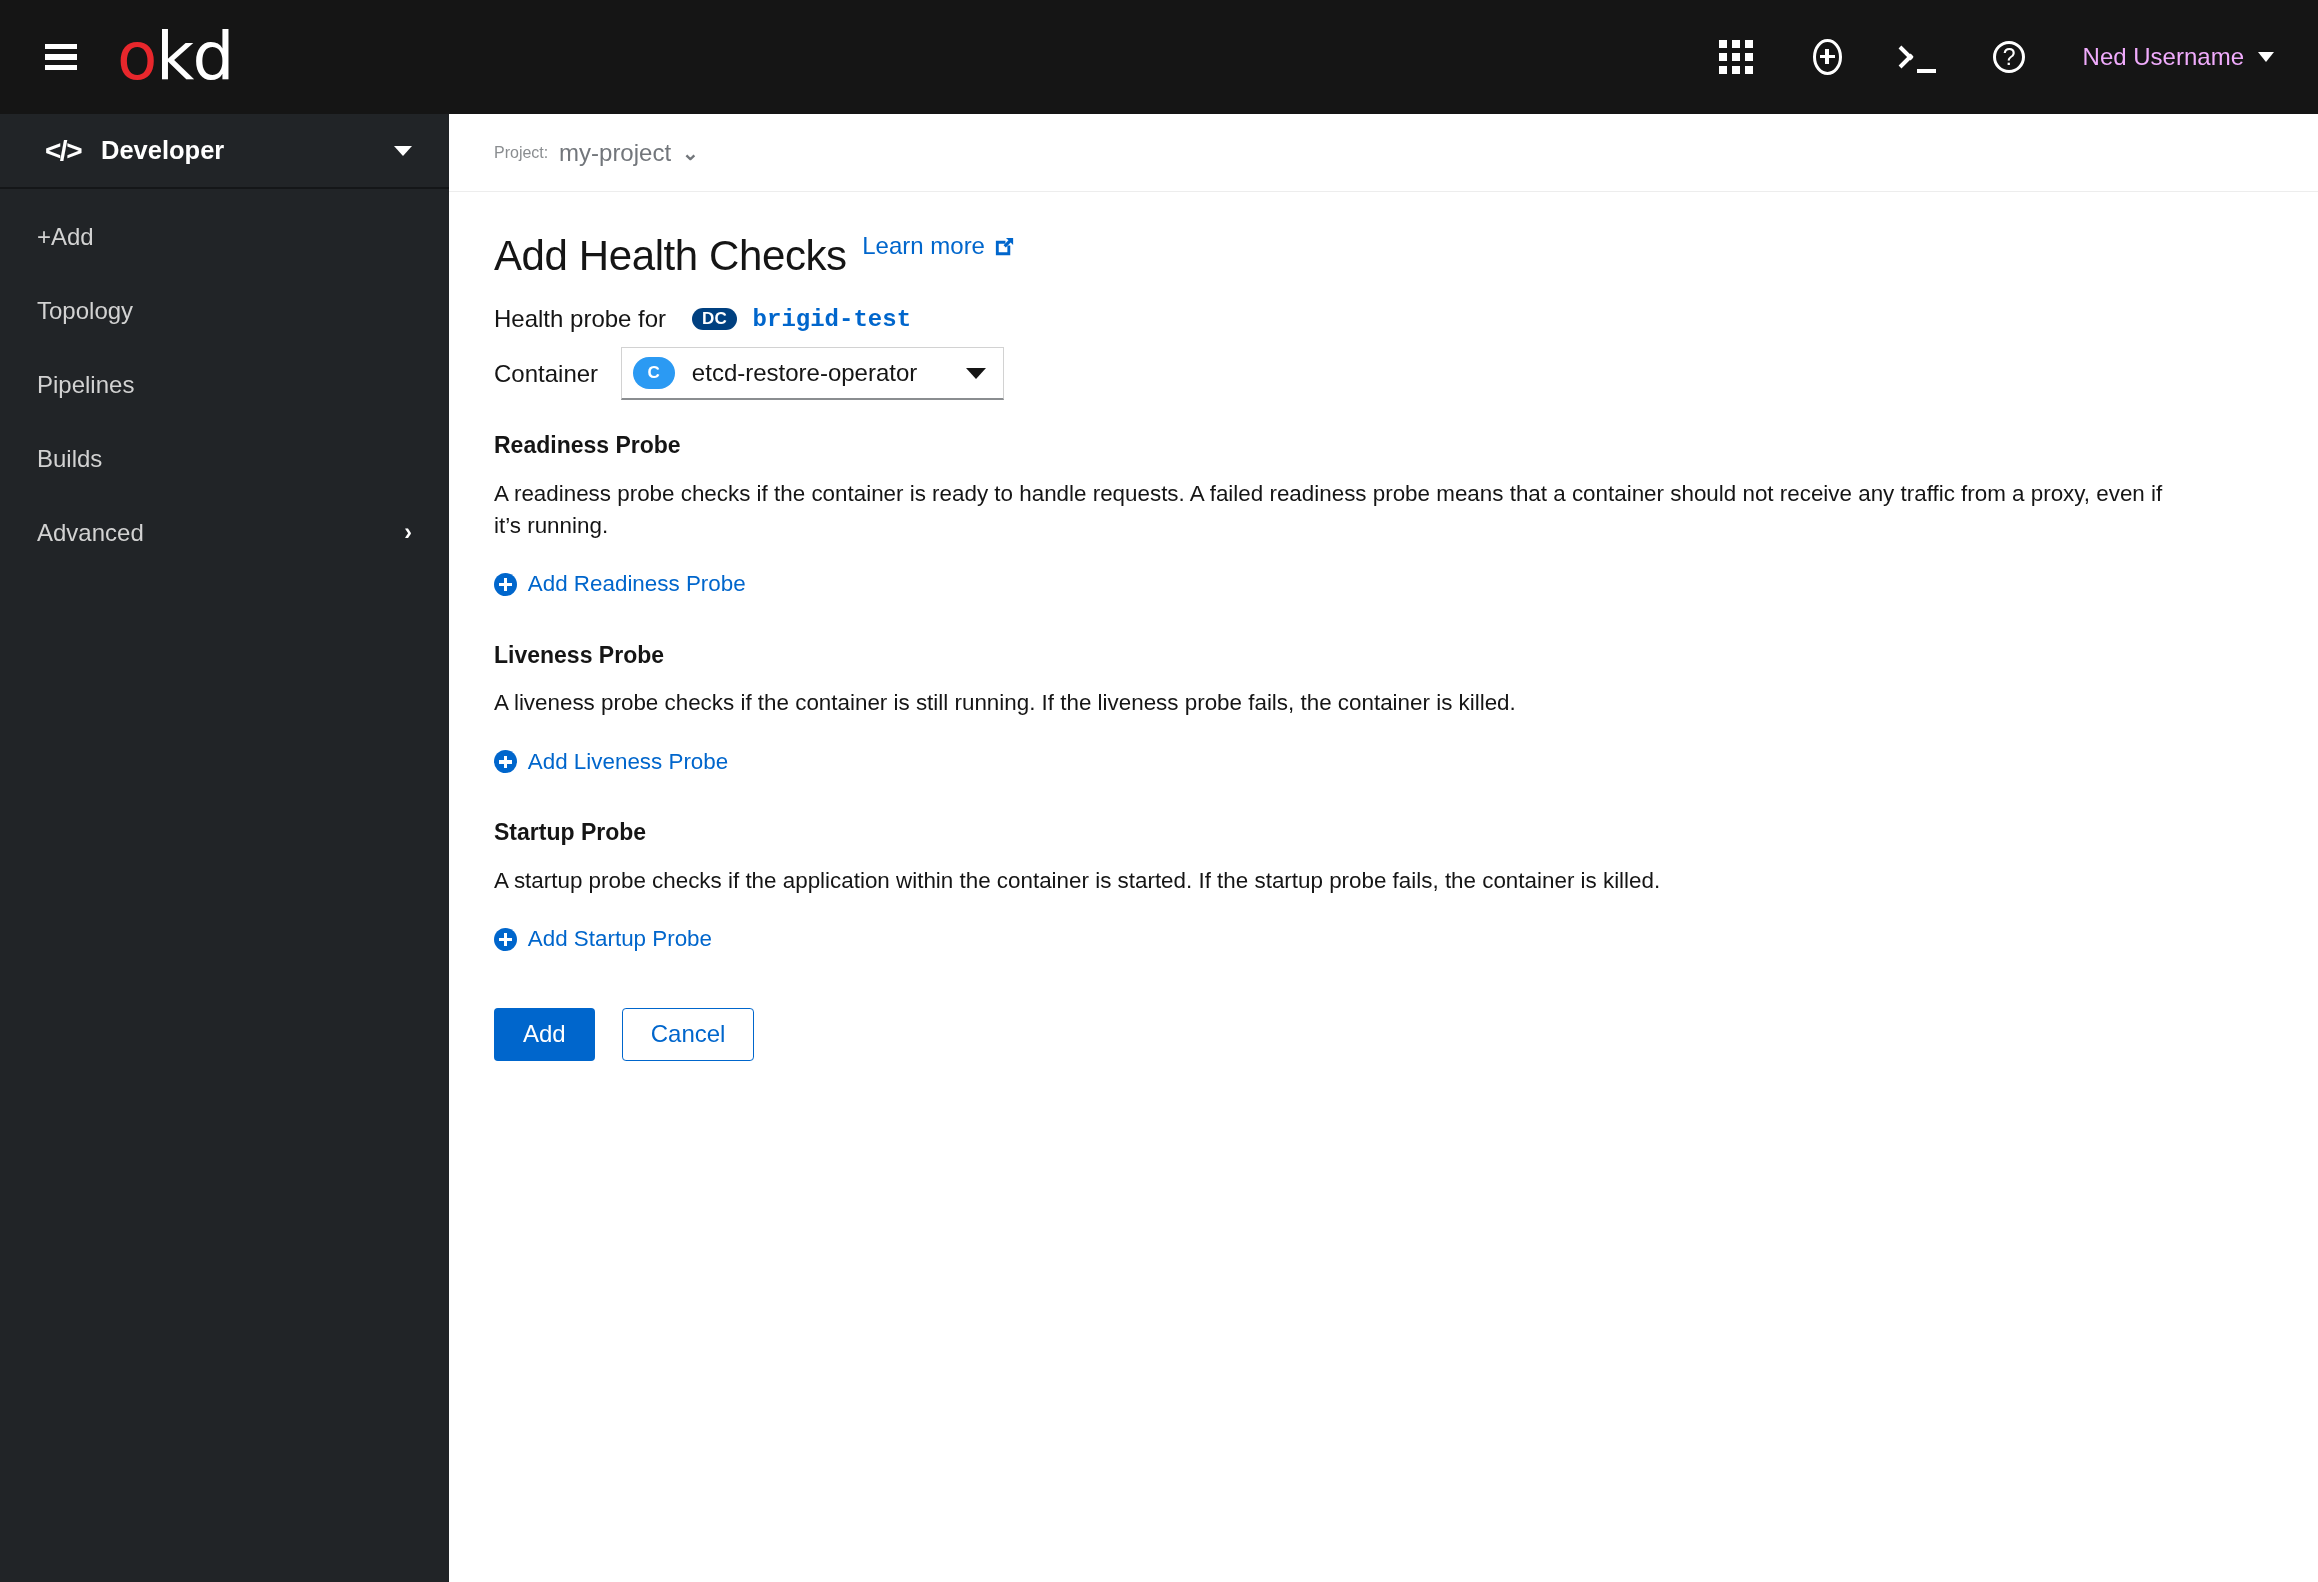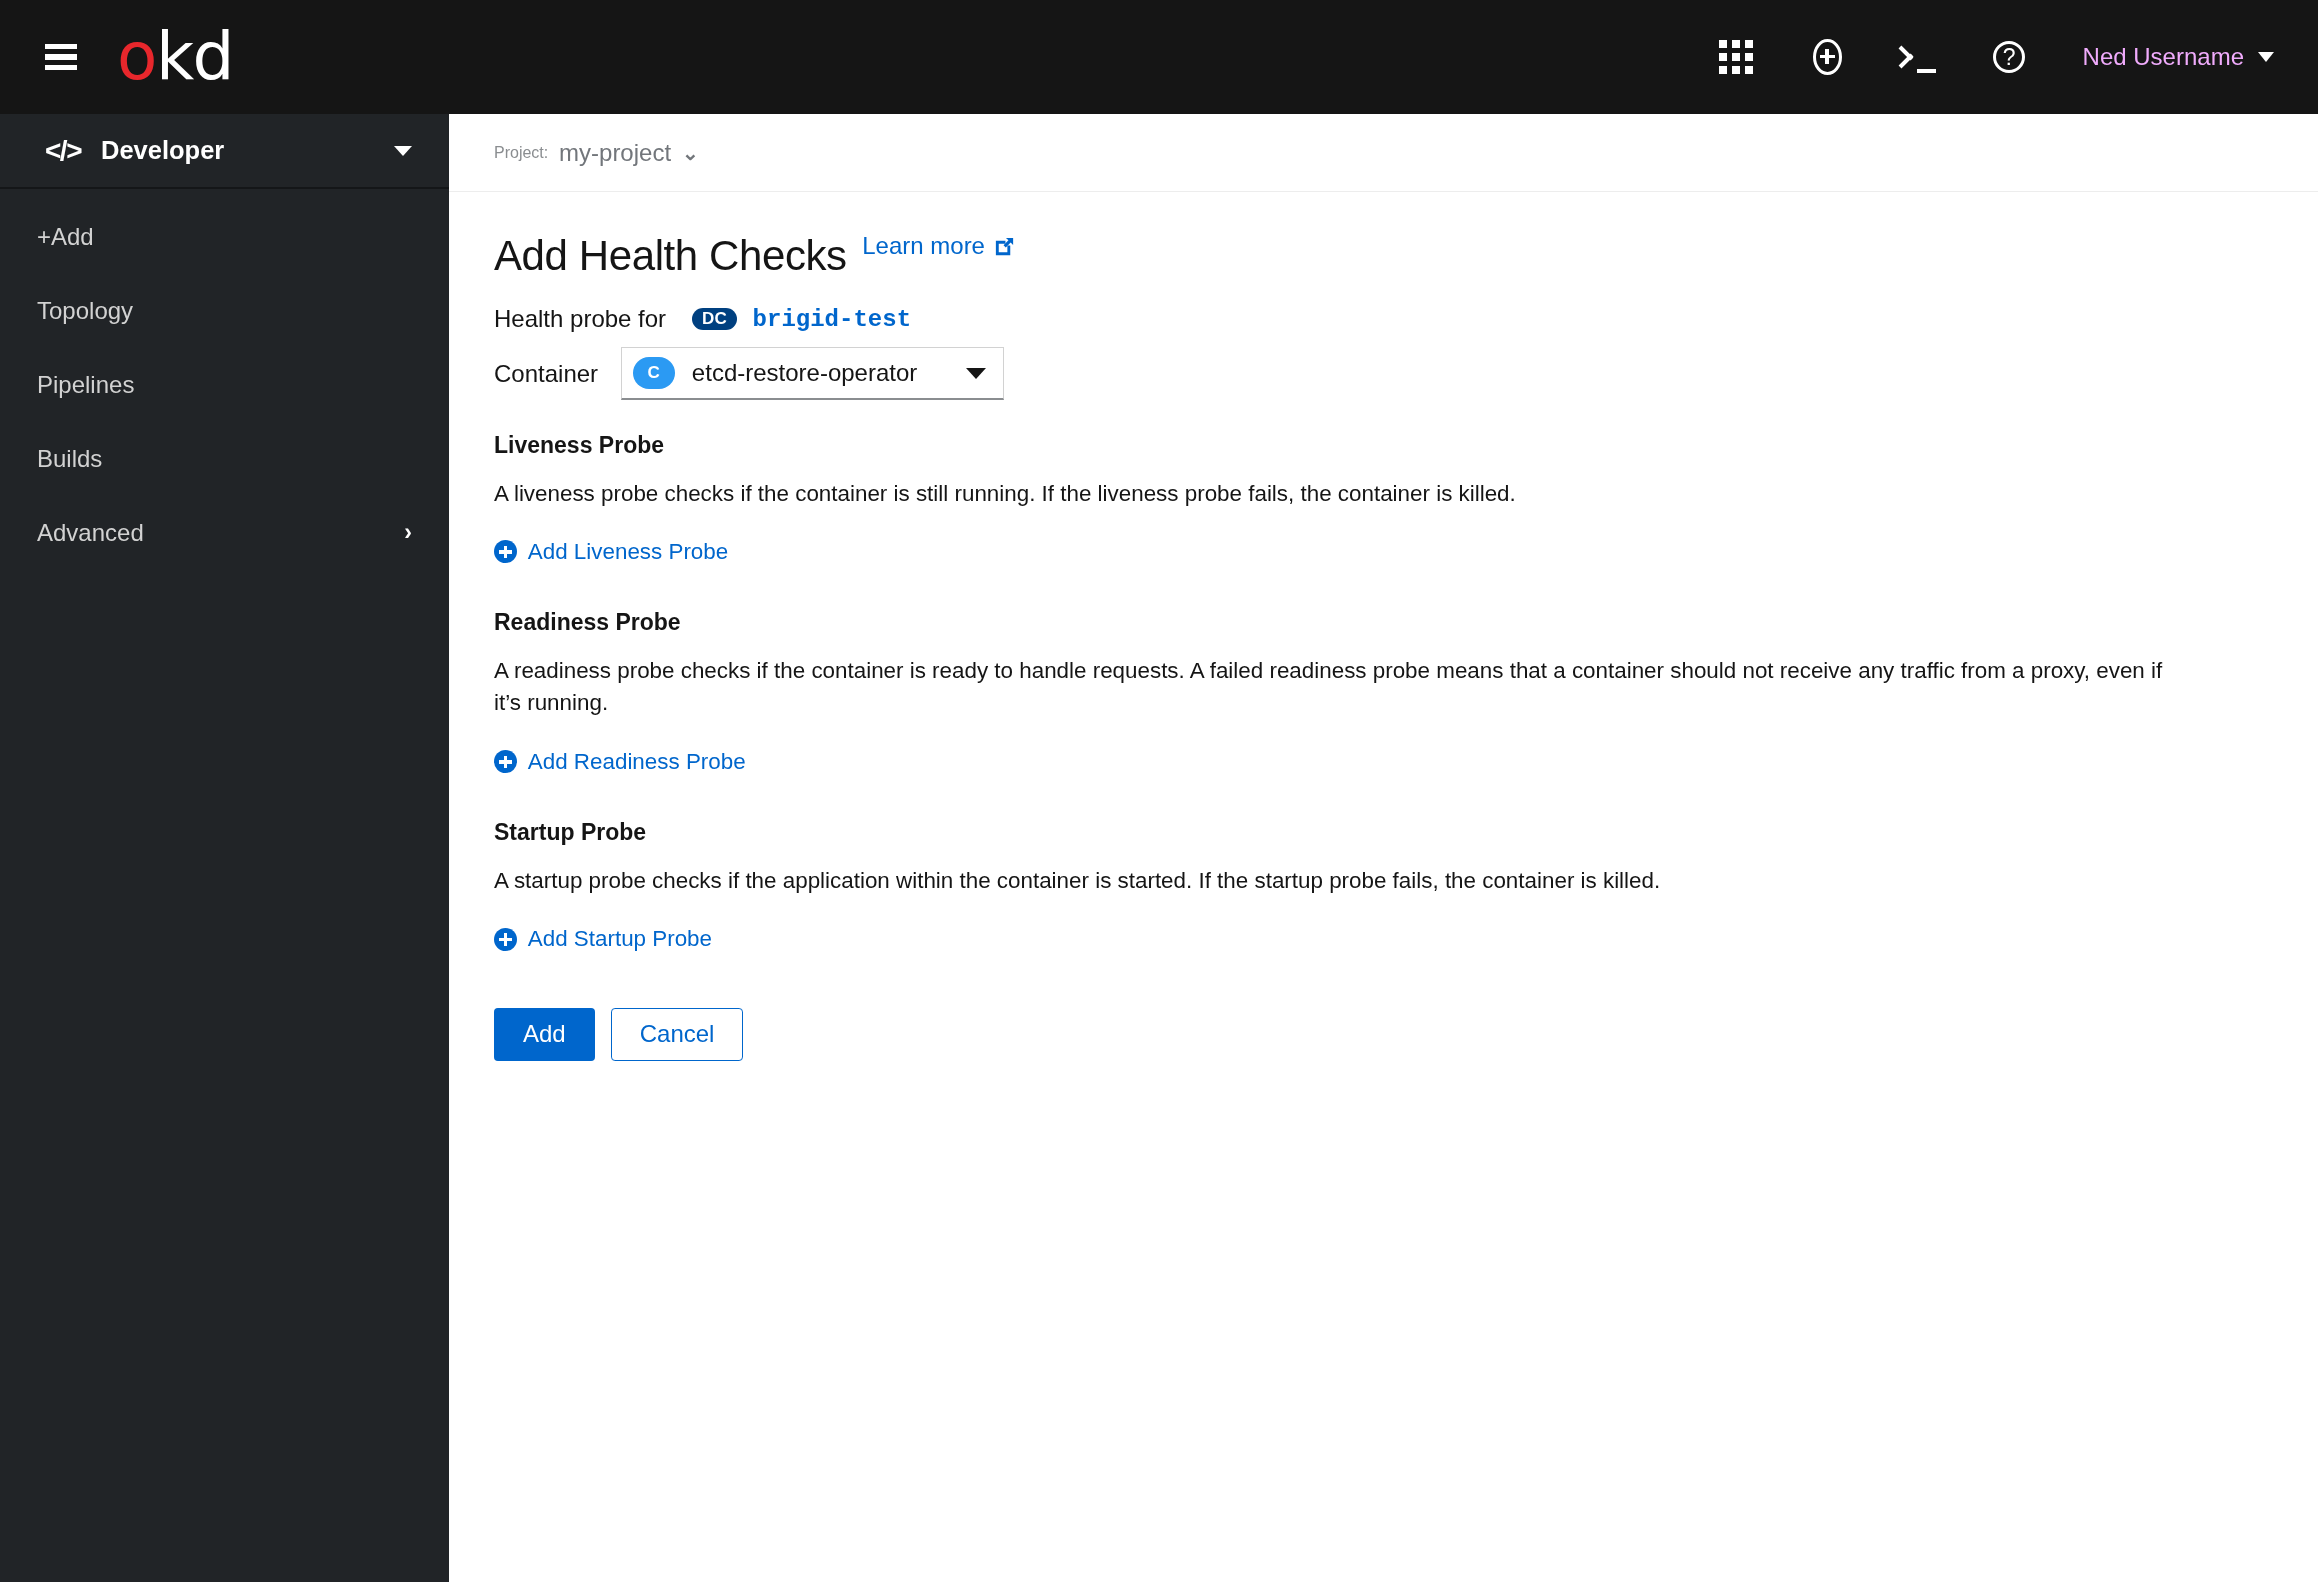--- a/index.html
+++ b/index.html
@@ -195,21 +195,21 @@
     display: inline-flex; align-items: center; gap: 10.8px;
     color: #0066cc; font-size: 22.4px; cursor: pointer;
   }
   .plus-badge {
     position: relative; width: 23px; height: 23px;
     background: #0066cc; border-radius: 50%; flex: none;
   }
   .plus-badge .ph { position: absolute; left: 5.4px; top: 10px; width: 12.4px; height: 3.1px; background: #fff; }
   .plus-badge .pv { position: absolute; left: 10px; top: 5.4px; width: 3.1px; height: 12.4px; background: #fff; }
 
-  .button-row { display: flex; align-items: flex-end; gap: 16px; margin-top: 54px; }
+  .button-row { display: flex; align-items: flex-end; gap: 27px; margin-top: 54px; }
   .btn {
     font-size: 24px; height: 53px; padding: 0 28px;
     display: inline-flex; align-items: center; justify-content: center;
     cursor: pointer; border-radius: 3.9px; border: 0.8px solid transparent;
   }
   .btn-primary { background: #0066cc; color: #ffffff; }
   .btn-secondary { background: #ffffff; color: #0066cc; border: 1.5px solid #0066cc; }
 </style>
 </head>
 <body>
@@ -321,40 +321,40 @@
   <div class="container-row">
     <span class="container-label">Container</span>
     <span class="dropdown">
       <span class="badge badge-c">C</span>
       <span class="dropdown-text">etcd-restore-operator</span>
       <span class="dd-caret"></span>
     </span>
   </div>
 
   <div class="probe-section">
+    <div class="probe-title">Readiness Probe</div>
+    <div class="probe-desc">A readiness probe checks if the container is ready to handle requests. A failed readiness probe means that a container should not receive any traffic from a proxy, even if it’s running.</div>
+    <span class="add-probe-link">
+      <span class="plus-badge">
+          <span class="ph"></span>
+          <span class="pv"></span>
+        </span>
+      <span>Add Readiness Probe</span>
+    </span>
+  </div>
+
+  <div class="probe-section">
     <div class="probe-title">Liveness Probe</div>
     <div class="probe-desc">A liveness probe checks if the container is still running. If the liveness probe fails, the container is killed.</div>
     <span class="add-probe-link">
       <span class="plus-badge">
           <span class="ph"></span>
           <span class="pv"></span>
         </span>
       <span>Add Liveness Probe</span>
-    </span>
-  </div>
-
-  <div class="probe-section">
-    <div class="probe-title">Readiness Probe</div>
-    <div class="probe-desc">A readiness probe checks if the container is ready to handle requests. A failed readiness probe means that a container should not receive any traffic from a proxy, even if it’s running.</div>
-    <span class="add-probe-link">
-      <span class="plus-badge">
-          <span class="ph"></span>
-          <span class="pv"></span>
-        </span>
-      <span>Add Readiness Probe</span>
     </span>
   </div>
 
   <div class="probe-section">
     <div class="probe-title">Startup Probe</div>
     <div class="probe-desc">A startup probe checks if the application within the container is started. If the startup probe fails, the container is killed.</div>
     <span class="add-probe-link">
       <span class="plus-badge">
           <span class="ph"></span>
           <span class="pv"></span>

